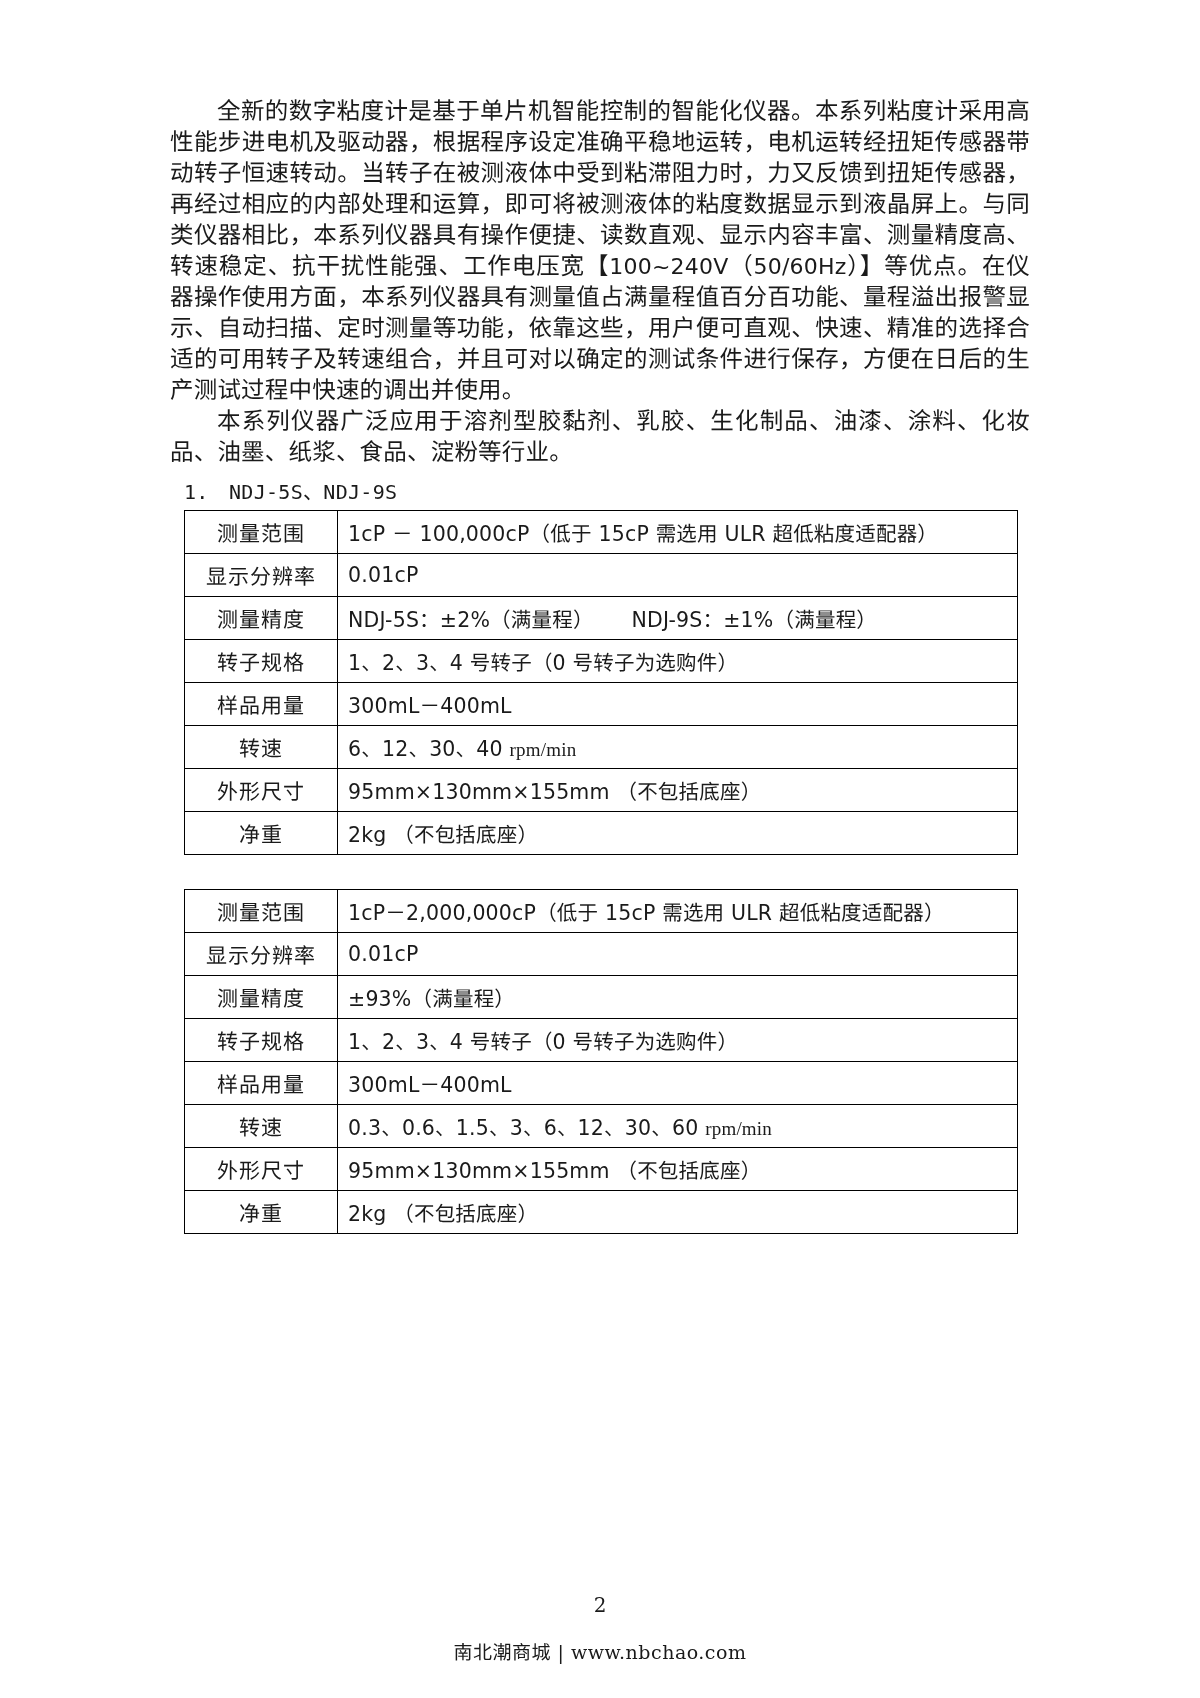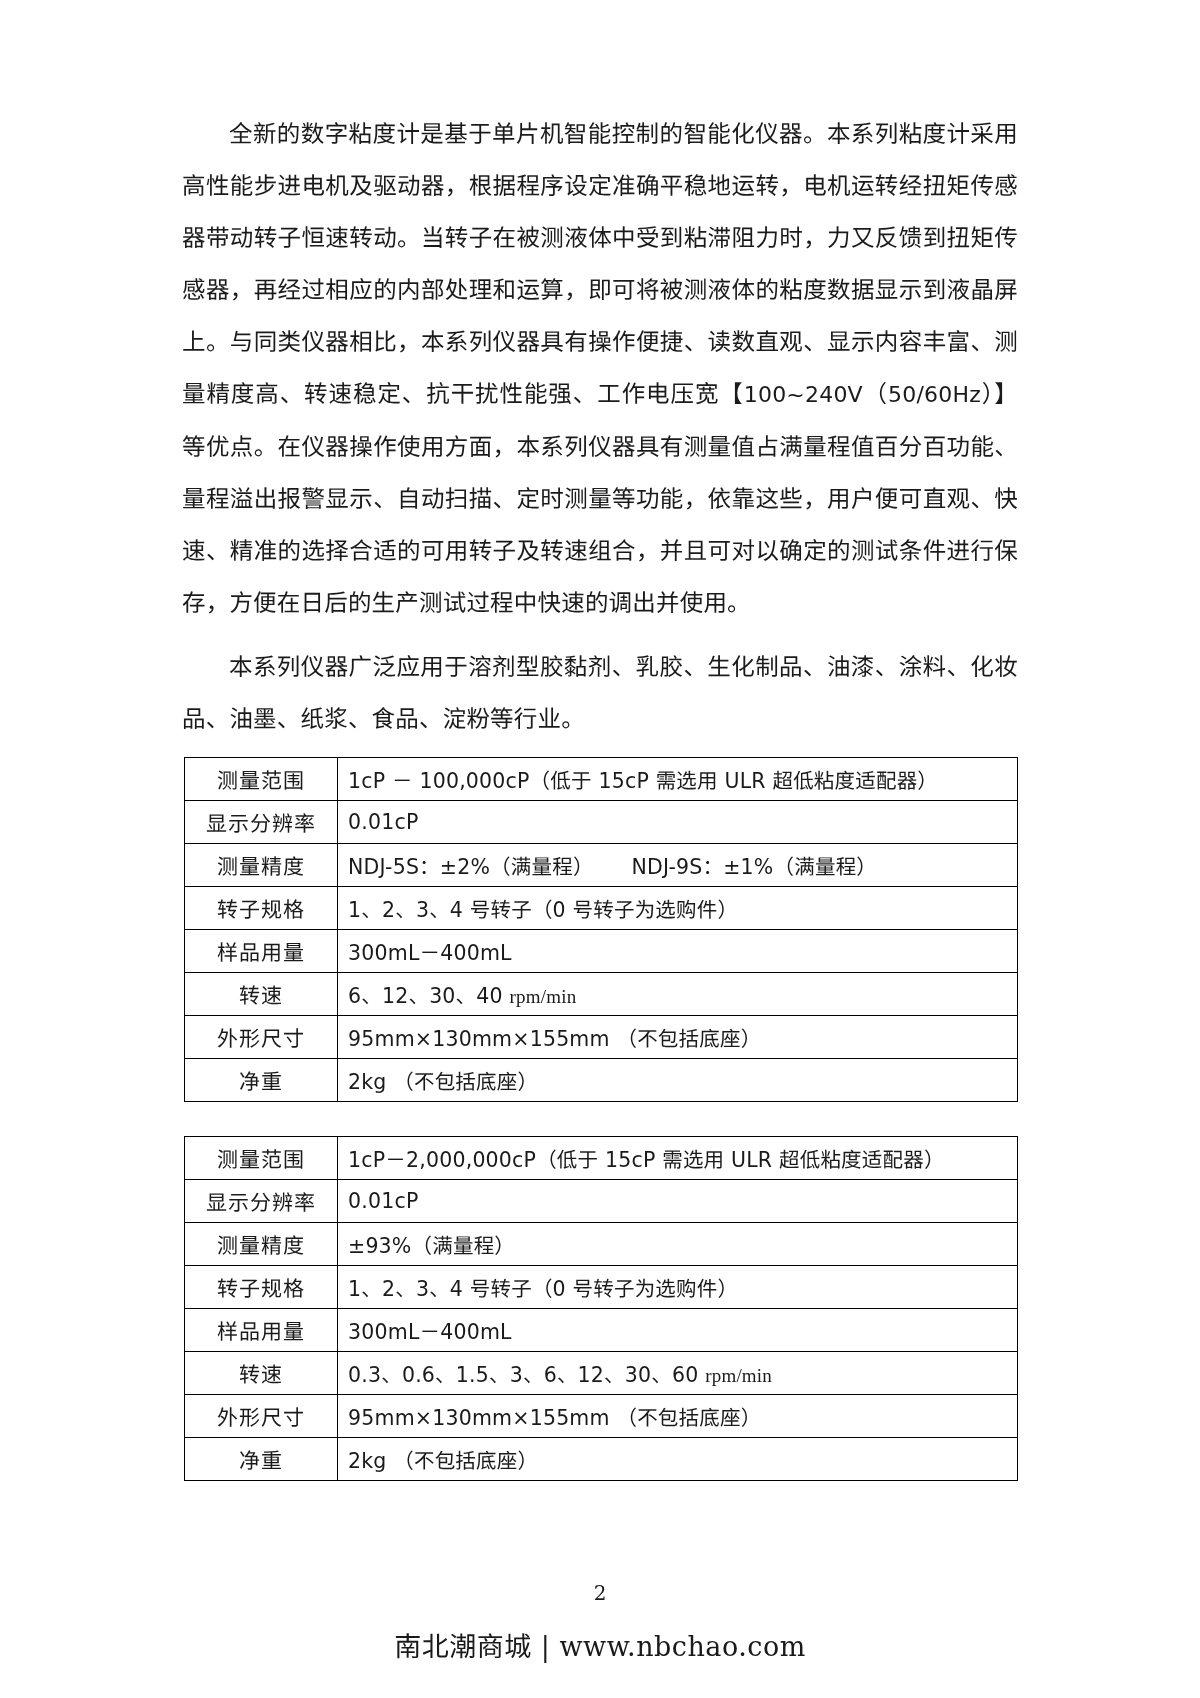--- a/index.html
+++ b/index.html
@@ -32,24 +32,24 @@
     margin: 0 0 14px 8px;
     white-space: pre;
     line-height: 1.5;
   }
   .sec-heading .num { margin-right: 10px; }
 
   
   .para {
     font-family: "DejaVu Serif", "Liberation Serif", serif;
     font-size: 23.5px;
-    line-height: 52px;
+    line-height: 31px;
     text-align: justify;
     text-justify: inter-ideograph;
-    margin: 12px;
+    margin: 0;
     text-indent: 2em;
     letter-spacing: 0.2px;
   }
   .para + .para { margin-top: 0; }
   .sans {
     font-family: "DejaVu Sans", "Liberation Sans", sans-serif;
     font-size: 22px;
   }
 
   
@@ -105,36 +105,37 @@
     bottom: 34px;
     text-align: center;
   }
   .page-number {
     font-family: "DejaVu Serif", "Liberation Serif", serif;
     font-size: 20px;
     margin-bottom: 20px;
   }
   .footer-brand {
     font-family: "DejaVu Serif", "Liberation Serif", serif;
-    font-size: 27px;
+    font-size: 19px;
     letter-spacing: 0.5px;
     margin-top: 12px;
   }
 </style>
 </head>
 <body>
 
 <div class="page">
 
 
   <p class="para"><span>全新的数字粘度计是基于单片机智能控制的智能化仪器。本系列粘度计采用高性能步进电机及驱动器，根据程序设定准确平稳地运转，电机运转经扭矩传感器带动转子恒速转动。当转子在被测液体中受到粘滞阻力时，力又反馈到扭矩传感器，再经过相应的内部处理和运算，即可将被测液体的粘度数据显示到液晶屏上。与同类仪器相比，本系列仪器具有操作便捷、读数直观、显示内容丰富、测量精度高、转速稳定、抗干扰性能强、工作电压宽【</span><span class="sans">100~240V</span><span>（</span><span class="sans">50/60Hz</span><span>）】等优点。在仪器操作使用方面，本系列仪器具有测量值占满量程值百分百功能、量程溢出报警显示、自动扫描、定时测量等功能，依靠这些，用户便可直观、快速、精准的选择合适的可用转子及转速组合，并且可对以确定的测试条件进行保存，方便在日后的生产测试过程中快速的调出并使用。</span></p>
 
   <p class="para">本系列仪器广泛应用于溶剂型胶黏剂、乳胶、生化制品、油漆、涂料、化妆品、油墨、纸浆、食品、淀粉等行业。</p>
 
 
+  <div class="sub-label">1.　NDJ-5S、NDJ-9S</div>
 
   <table class="spec">
     <tbody>
       <tr>
         <td class="key">测量范围</td>
         <td class="val">1cP － 100,000cP（低于 15cP 需选用 ULR 超低粘度适配器）</td>
       </tr>
       <tr>
         <td class="key">显示分辨率</td>
         <td class="val">0.01cP</td>

